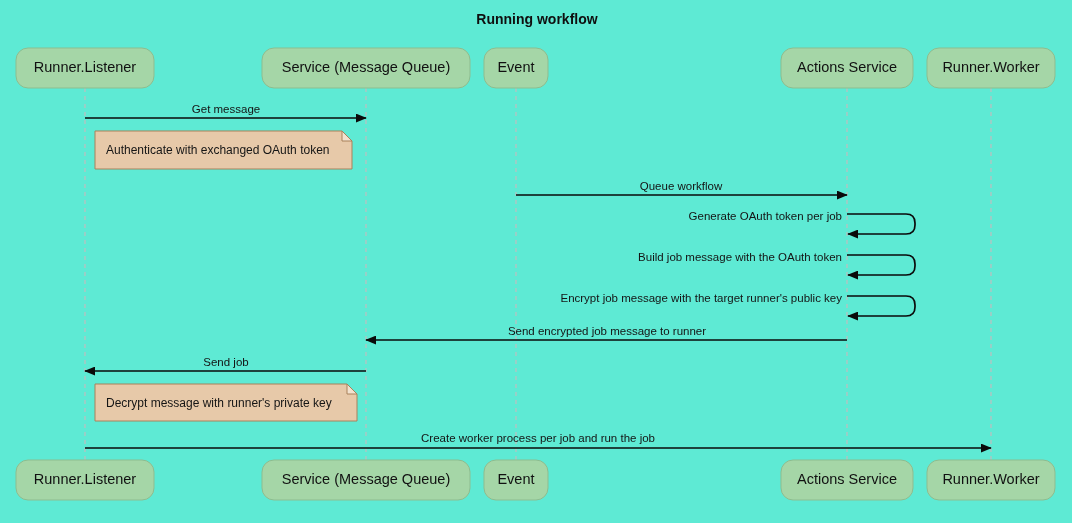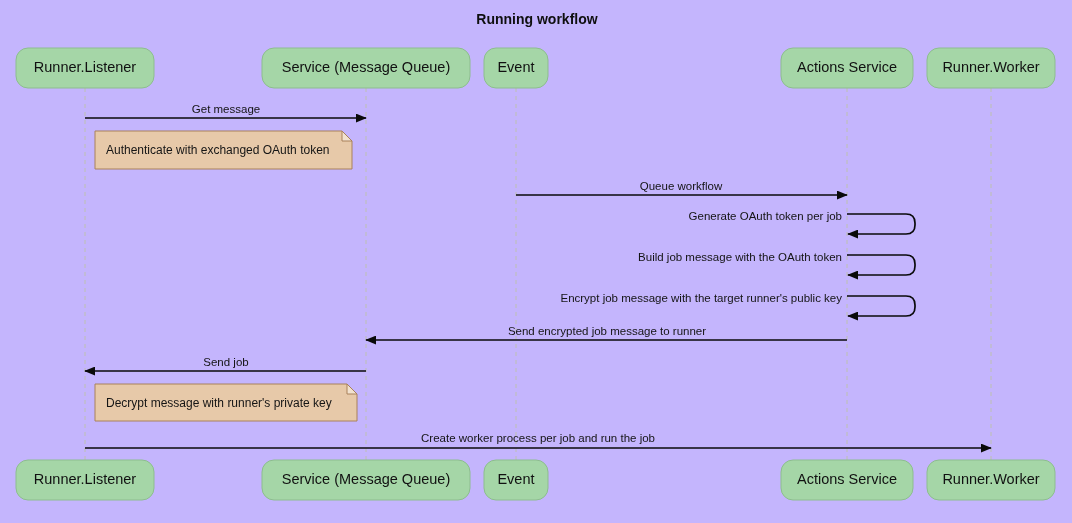--- a/index.html
+++ b/index.html
@@ -7,21 +7,21 @@
     padding: 0;
     background: #ffffff;
   }
   body {
     font-family: "Liberation Sans", "DejaVu Sans", sans-serif;
   }
   #diagram-root {
     position: relative;
     width: 1072px;
     height: 523px;
-    background: #c4b5fd;
+    background: #5eead4;
     overflow: hidden;
   }
   #diagram-svg {
     position: absolute;
     left: 0;
     top: 0;
     width: 1072px;
     height: 523px;
     display: block;
   }

